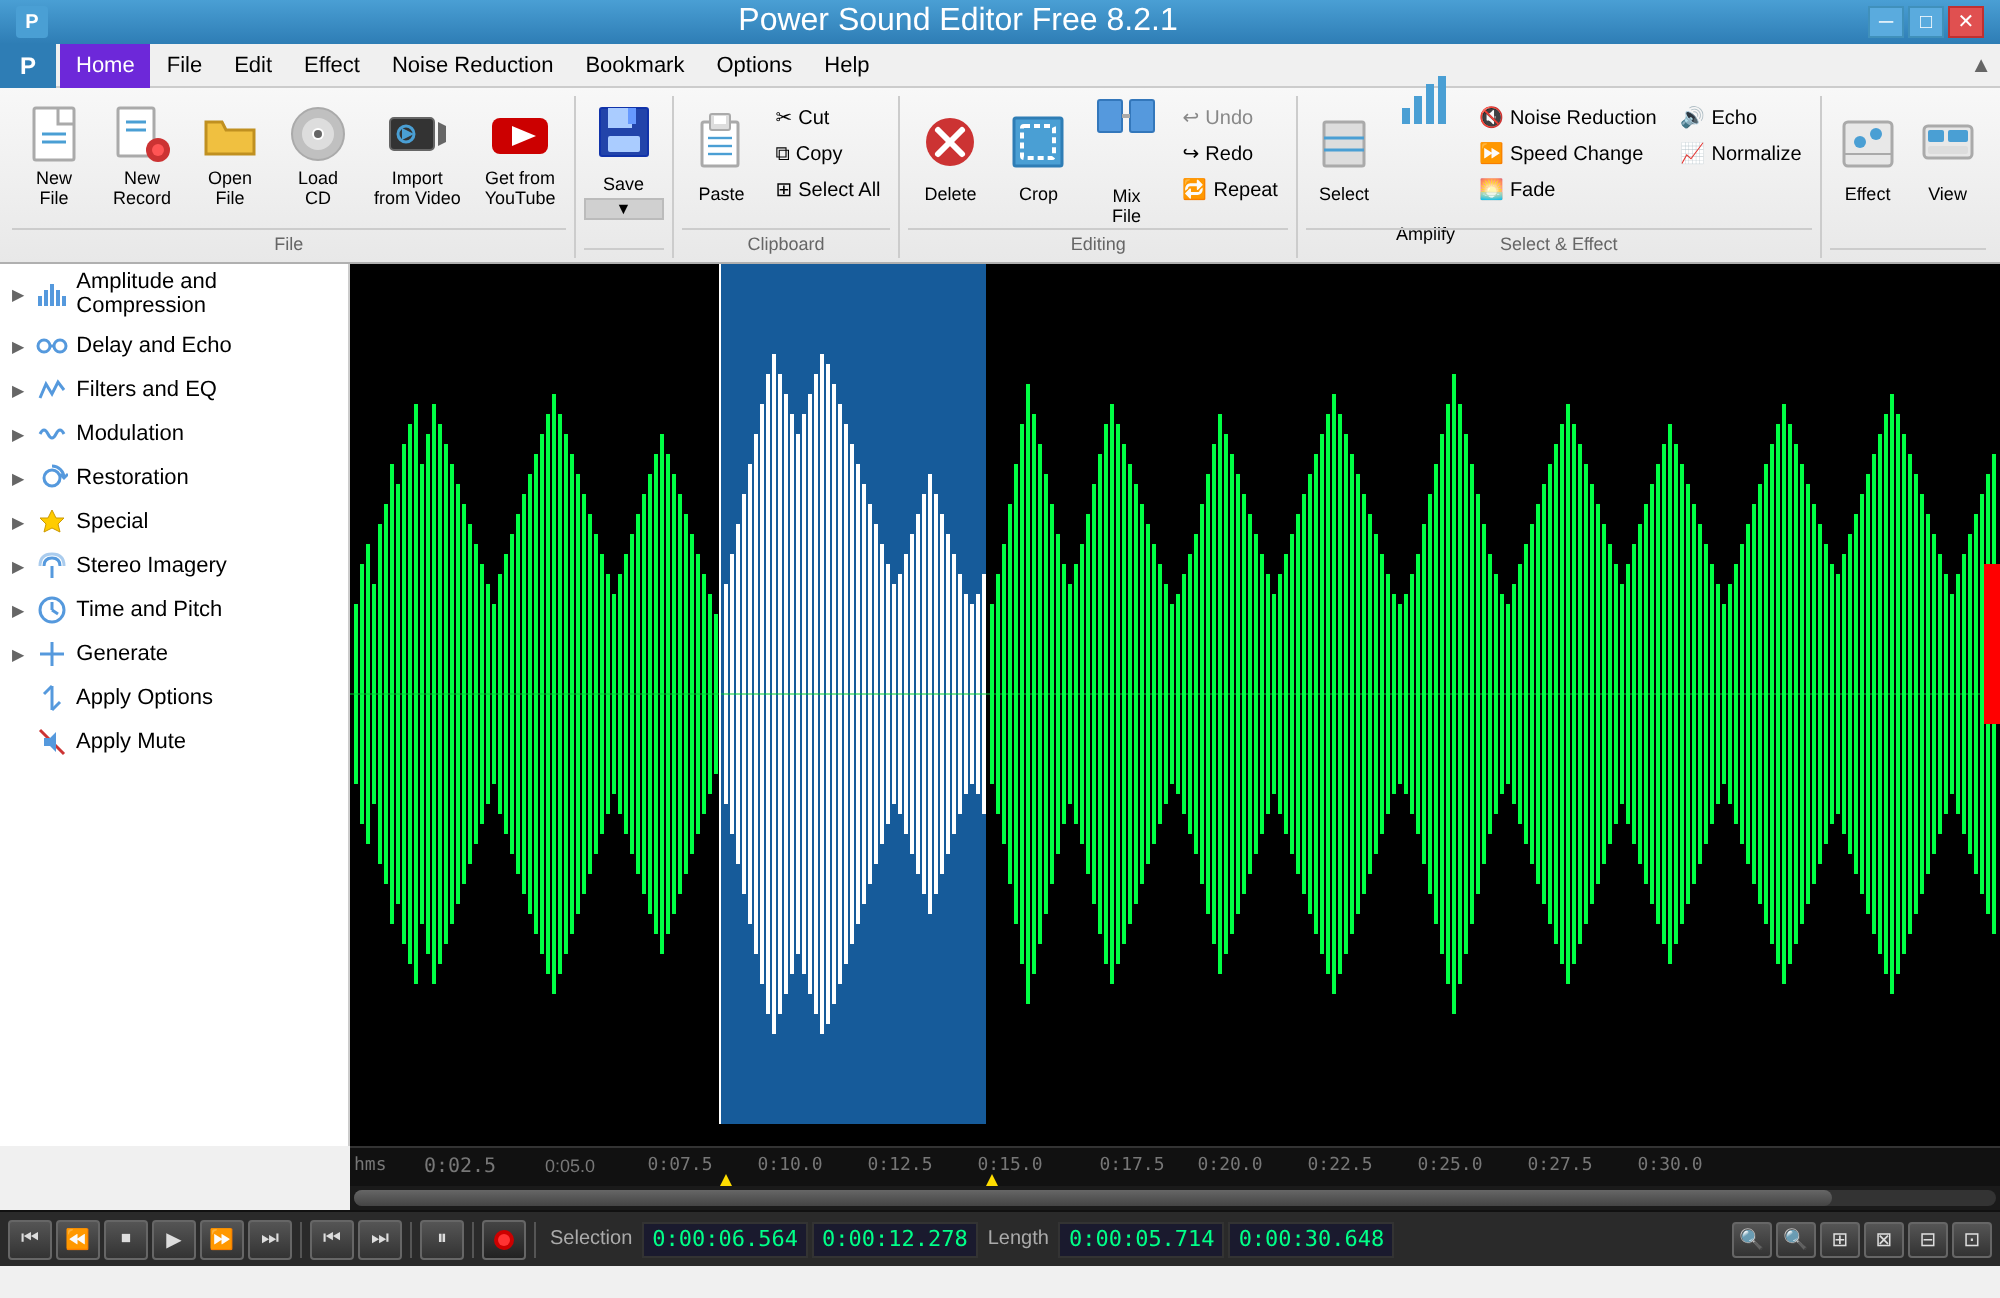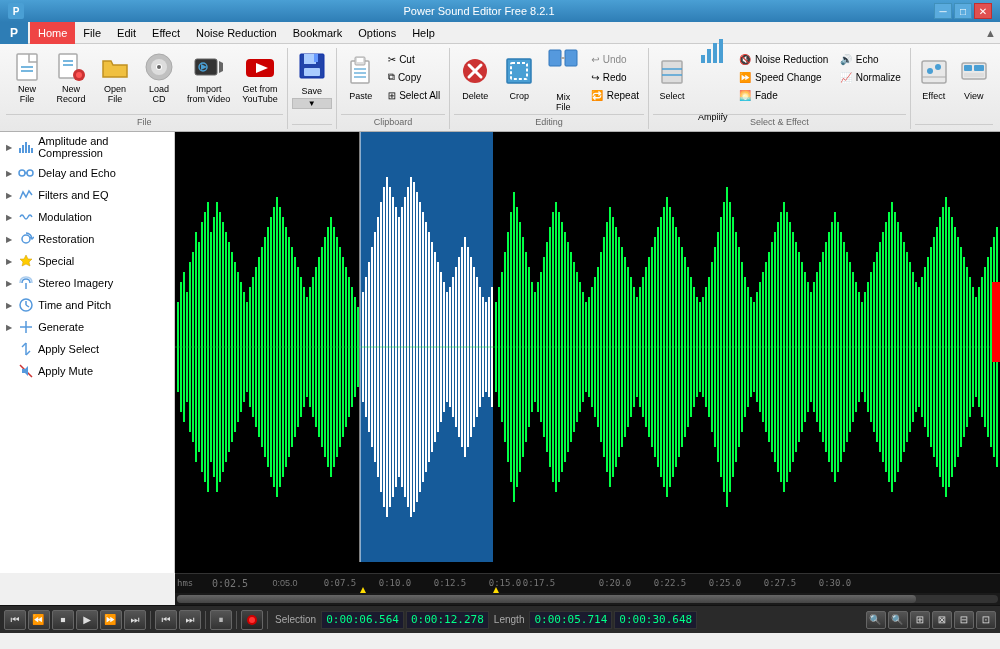--- a/index.html
+++ b/index.html
@@ -8,21 +8,21 @@
     
     .title-bar {
       background: linear-gradient(to bottom, #4a9fd4, #2e7db5);
       height: 22px;
       display: flex;
       align-items: center;
       justify-content: space-between;
       padding: 0 8px;
       color: white;
     }
-    .title-bar-title { font-size: 11px; flex: 1; text-align: center; }
+    .title-bar-title { font-size: 16px; flex: 1; text-align: center; }
     .title-bar-controls { display: flex; gap: 2px; }
     .title-btn {
       width: 18px; height: 16px; display: flex; align-items: center; justify-content: center;
       background: #5aabde; border: 1px solid #4090bb; color: white; font-size: 10px; cursor: pointer;
     }
     .title-btn.close { background: #e05050; border-color: #c03030; }
 
     
     .menu-bar {
       background: #f0f0f0;
@@ -31,21 +31,21 @@
       height: 22px;
       border-bottom: 1px solid #ccc;
     }
     .menu-bar-logo {
       width: 28px; height: 22px; background: #2e7db5; display: flex; align-items: center; justify-content: center;
       color: white; font-weight: bold; font-size: 12px; margin-right: 2px;
     }
     .menu-item {
       padding: 2px 8px; cursor: pointer; height: 22px; display: flex; align-items: center;
     }
-    .menu-item.active { background: #ef4444; color: white; }
+    .menu-item.active { background: #6d28d9; color: white; }
 
     
     .ribbon {
       background: linear-gradient(to bottom, #f8f8f8, #e8e8e8);
       border-bottom: 1px solid #b0b0b0;
       display: flex;
       height: 88px;
       padding: 4px 2px 2px 2px;
       gap: 0;
     }
@@ -502,21 +502,21 @@
     </div>
     <div class="sidebar-item">
       <span style="width:8px;"></span>
       <span style="width:16px;height:16px;display:inline-flex;align-items:center;justify-content:center;">
         <svg width="16" height="16" viewBox="0 0 16 16">
             <line x1="8" y1="2" x2="8" y2="14" stroke="#5599dd" stroke-width="1.5"></line>
             <line x1="4" y1="6" x2="8" y2="2" stroke="#5599dd" stroke-width="1.5"></line>
             <line x1="12" y1="10" x2="8" y2="14" stroke="#5599dd" stroke-width="1.5"></line>
           </svg>
       </span>
-      <span>Apply Select</span>
+      <span>Apply Options</span>
     </div>
     <div class="sidebar-item">
       <span style="width:8px;"></span>
       <span style="width:16px;height:16px;display:inline-flex;align-items:center;justify-content:center;">
         <svg width="16" height="16" viewBox="0 0 16 16">
             <line x1="2" y1="2" x2="14" y2="14" stroke="#cc3333" stroke-width="1.5"></line>
             <polygon points="4,6 4,10 7,10 10,13 10,3 7,6" fill="#5599dd"></polygon>
           </svg>
       </span>
       <span>Apply Mute</span>
@@ -826,21 +826,21 @@
   <div style="position:absolute;left:185px;bottom:0;width:6px;height:6px;background:#ffdd00;clip-path:polygon(50% 0%,0% 100%,100% 100%);"></div>
   <div style="position:absolute;left:318px;bottom:0;width:6px;height:6px;background:#ffdd00;clip-path:polygon(50% 0%,0% 100%,100% 100%);"></div>
 
   <span style="position:absolute;left:2px;color:#777;font-size:9px;font-family:monospace;top:4px;">hms</span>
   <span style="position:absolute;left:55px;color:#777;font-size:10px;font-family:monospace;top:4px;transform:translateX(-50%);">0:02.5</span>
   <span style="position:absolute;left:110px;color:#777;font-size:9px;font-family:Liberation Sans, sans-serif;top:4px;transform:translateX(-50%);">0:05.0</span>
   <span style="position:absolute;left:165px;color:#777;font-size:9px;font-family:monospace;top:4px;transform:translateX(-50%);">0:07.5</span>
   <span style="position:absolute;left:220px;color:#777;font-size:9px;font-family:monospace;top:4px;transform:translateX(-50%);">0:10.0</span>
   <span style="position:absolute;left:275px;color:#777;font-size:9px;font-family:monospace;top:4px;transform:translateX(-50%);">0:12.5</span>
   <span style="position:absolute;left:330px;color:#777;font-size:9px;font-family:monospace;top:4px;transform:translateX(-50%);">0:15.0</span>
-  <span style="position:absolute;left:364px;color:#777;font-size:9px;font-family:monospace;top:4px;transform:translateX(-50%);">0:17.5</span>
+  <span style="position:absolute;left:391px;color:#777;font-size:9px;font-family:monospace;top:4px;transform:translateX(-50%);">0:17.5</span>
   <span style="position:absolute;left:440px;color:#777;font-size:9px;font-family:monospace;top:4px;transform:translateX(-50%);">0:20.0</span>
   <span style="position:absolute;left:495px;color:#777;font-size:9px;font-family:monospace;top:4px;transform:translateX(-50%);">0:22.5</span>
   <span style="position:absolute;left:550px;color:#777;font-size:9px;font-family:monospace;top:4px;transform:translateX(-50%);">0:25.0</span>
   <span style="position:absolute;left:605px;color:#777;font-size:9px;font-family:monospace;top:4px;transform:translateX(-50%);">0:27.5</span>
   <span style="position:absolute;left:660px;color:#777;font-size:9px;font-family:monospace;top:4px;transform:translateX(-50%);">0:30.0</span>
 </div>
 
 <div style="background:#1a1a1a;height:12px;margin-left:175px;display:flex;align-items:center;padding:0 2px;">
   <div style="flex:1;height:8px;background:#333;border-radius:4px;position:relative;">
     <div style="position:absolute;left:0%;width:90%;height:100%;background:linear-gradient(to bottom,#666,#444);border-radius:4px;"></div>

